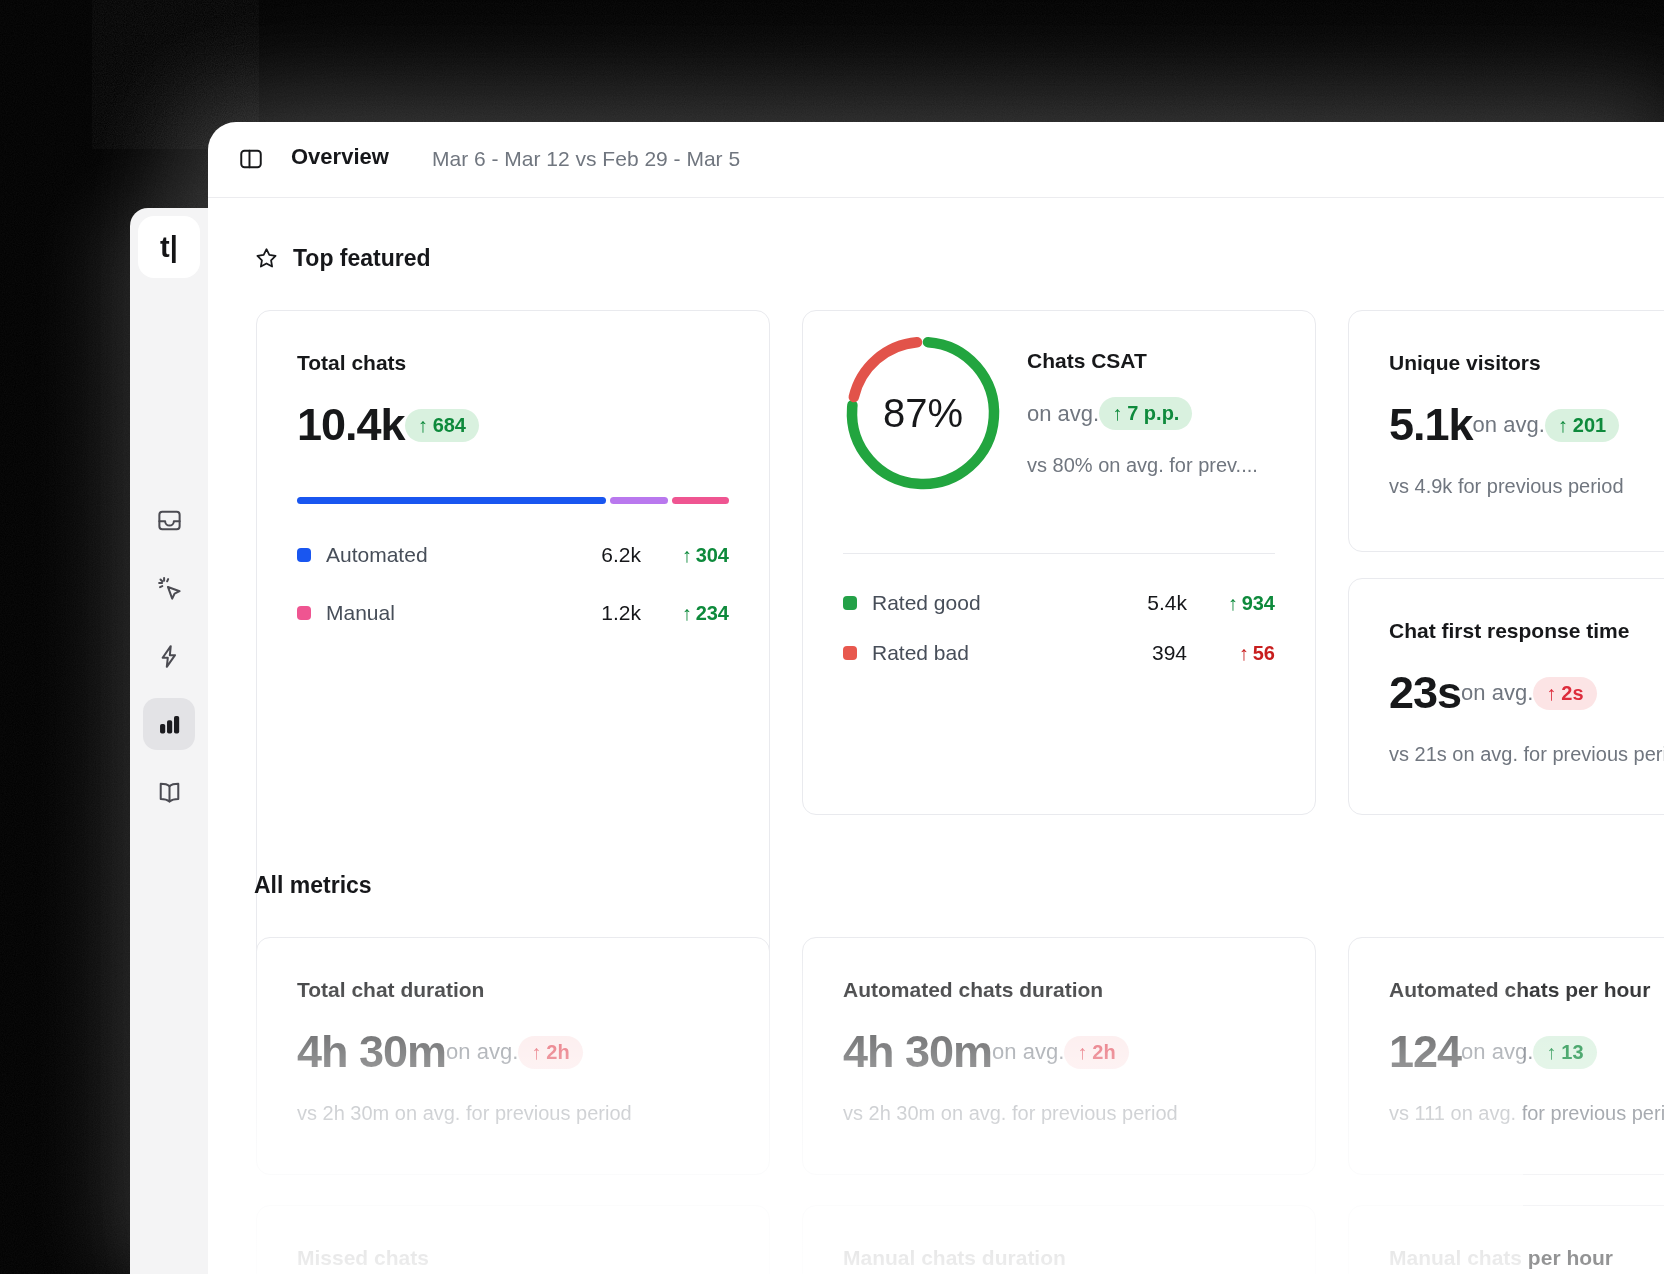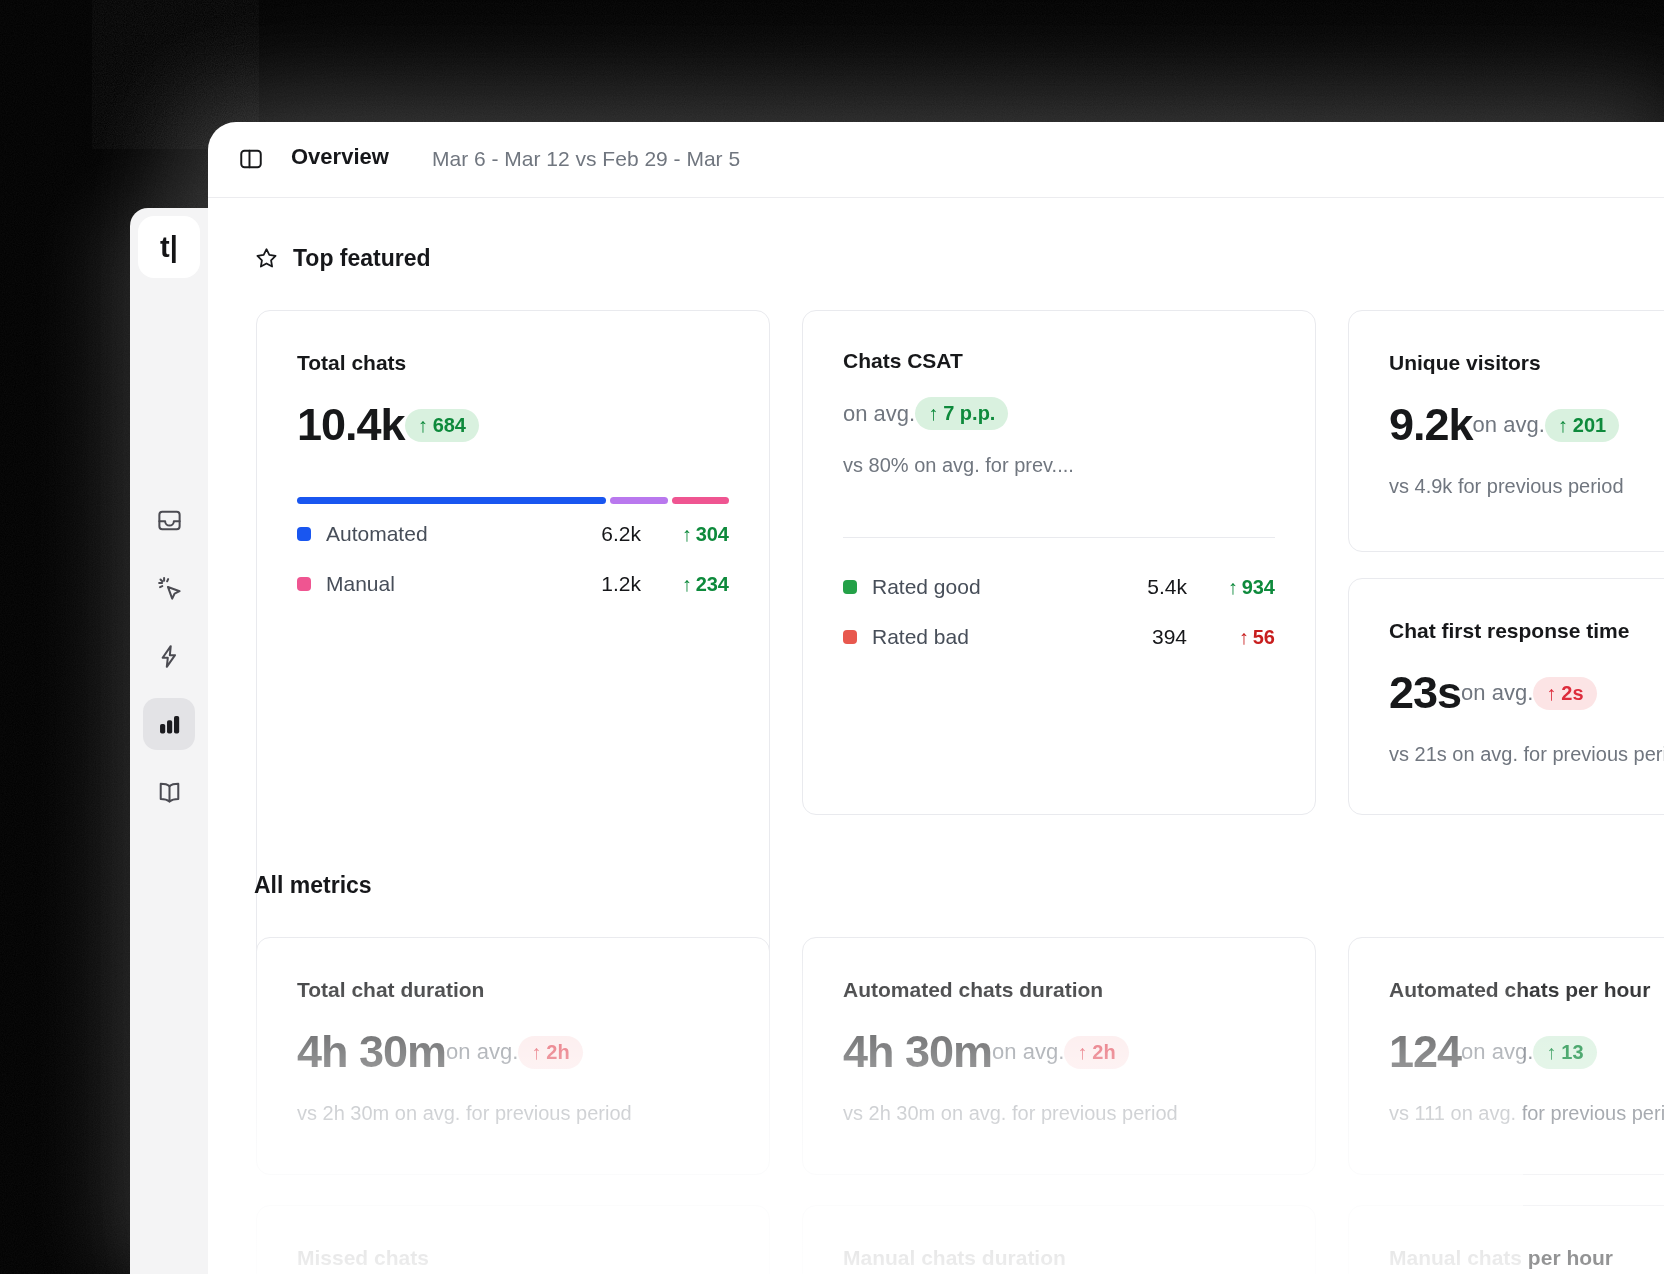--- a/index.html
+++ b/index.html
@@ -58,21 +58,21 @@
   .compare{margin-top:24px;font-size:20px;color:#70767f;white-space:nowrap;}
 
   .pill{display:inline-flex;align-items:center;gap:5px;padding:5px 13px;border-radius:999px;
         font-size:20px;font-weight:700;white-space:nowrap;}
   .pill.green{background:#d9f1df;color:#0e8a3c;}
   .pill.red{background:#fce4e5;color:#dd2c3c;}
 
   .stackbar{display:flex;gap:4px;height:7px;margin-top:46px;}
   .seg{border-radius:4px;height:7px;}
 
-  .legend{display:flex;flex-direction:column;gap:24px;margin-top:17px;}
+  .legend{display:flex;flex-direction:column;gap:32px;margin-top:38px;}
   .lrow{display:flex;align-items:center;font-size:21px;color:#474e59;height:26px;}
   .sw{width:14px;height:14px;border-radius:4px;margin-right:15px;flex:none;}
   .lval{margin-left:auto;color:#16171a;text-align:center;}
   .ldelta{width:88px;display:inline-flex;justify-content:flex-end;gap:4px;font-weight:700;font-size:20px;}
   .ldelta.up{color:#0e8a3c;}
   .ldelta.down{color:#b42318;}
   .ldelta.bad{color:#c81e1e;}
 
   
   .csat-top{display:flex;gap:24px;}
@@ -204,20 +204,27 @@
         <span class="ldelta up">
           <span>↑</span>
           <span>234</span>
         </span>
       </div>
     </div>
   </div>
 
   <div class="card c-csat">
     <div class="csat-top">
+      <div class="gauge-wrap">
+        <svg width="160" height="160" viewBox="0 0 160 160">
+          <circle cx="80" cy="80" r="71" fill="none" stroke-width="10.5" stroke-linecap="round" stroke-dasharray="337 109.1" transform="rotate(-86 80 80)" stroke="#22a53f"></circle>
+          <circle cx="80" cy="80" r="71" fill="none" stroke-width="10.5" stroke-linecap="round" stroke-dasharray="89.2 356.9" transform="rotate(193 80 80)" stroke="#e2534a"></circle>
+          <text class="gauge-label" x="80" y="94" text-anchor="middle">87%</text>
+        </svg>
+      </div>
       <div class="csat-right">
         <div class="card-title">Chats CSAT</div>
         <div class="value-row">
           <span class="on-avg">on avg.</span>
           <span class="pill green">
             <span>↑</span>
             <span>7 p.p.</span>
           </span>
         </div>
         <div class="compare">vs 80% on avg. for prev....</div>
@@ -242,21 +249,21 @@
           <span>↑</span>
           <span>56</span>
         </span>
       </div>
     </div>
   </div>
 
   <div class="card c-uv">
     <div class="card-title">Unique visitors</div>
     <div class="value-row">
-      <span class="big">9.2k</span>
+      <span class="big">5.1k</span>
       <span class="on-avg">on avg.</span>
       <span class="pill green">
         <span>↑</span>
         <span>201</span>
       </span>
     </div>
     <div class="compare">vs 4.9k for previous period</div>
   </div>
 
   <div class="card c-frt">

